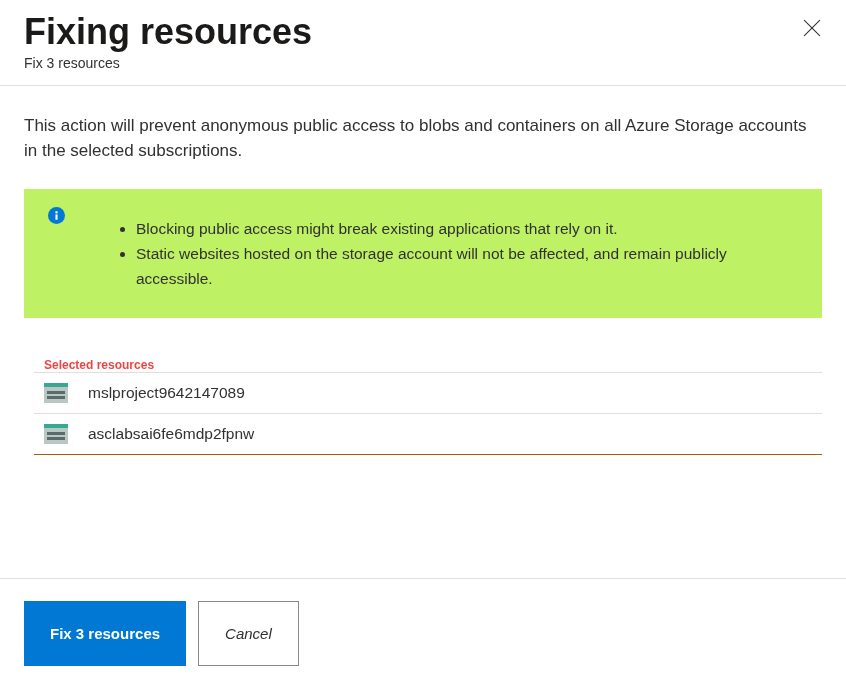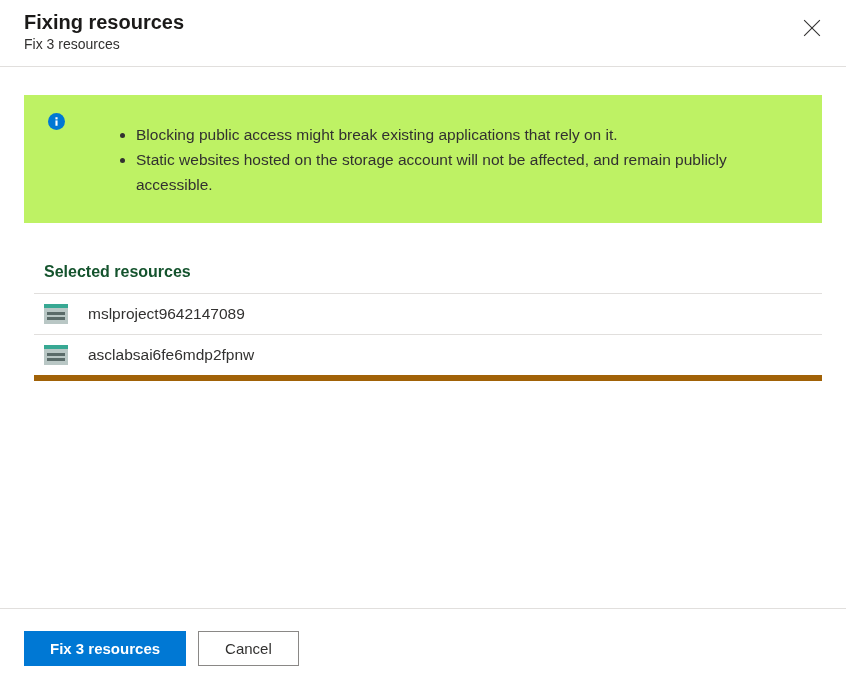--- a/index.html
+++ b/index.html
@@ -13,21 +13,21 @@
       width: 846px;
       height: 688px;
       position: relative;
       color: #323130;
     }
     .header {
       padding: 10px 24px 14px 24px;
       position: relative;
     }
     .title {
-      font-size: 20px;
+      font-size: 36px;
       font-weight: 600;
       color: #1b1a19;
       line-height: 1.2;
     }
     .subtitle {
       font-size: 14px;
       color: #323130;
       margin-top: 2px;
     }
     .close-btn {
@@ -80,38 +80,37 @@
     }
     .info-list li {
       font-size: 15.5px;
       color: #323130;
       line-height: 1.6;
       padding-right: 10px;
     }
     .info-list li + li {
     }
     .section-title {
-      font-size: 16px;
+      font-size: 12px;
       font-weight: 600;
-      color: #14532d;
-      margin-bottom: 12px;
+      color: #ef4444;
       padding-left: 20px;
     }
     .resource-list {
       padding-left: 10px;
     }
     .resource-row {
       display: flex;
       align-items: center;
       padding: 10px 0 10px 10px;
       border-top: 1px solid #e1dfdd;
       text-align: center;
     }
     .resource-row:last-child {
-      border-bottom: 6px solid #a16207;
+      border-bottom: 1px solid #a16207;
     }
     .storage-icon {
       width: 24px;
       height: 20px;
       margin-right: 20px;
       flex-shrink: 0;
     }
     .resource-name {
       font-size: 15.5px;
       color: #323130;
@@ -133,44 +132,46 @@
       padding: 8px 26px;
       font-size: 15px;
       font-weight: 600;
       cursor: pointer;
       font-family: inherit;
     }
     .btn-secondary {
       background: #ffffff;
       color: #323130;
       border: 1px solid #8a8886;
-      padding: 8px 26px;
+      padding: 23px 26px;
       font-size: 15px;
       font-weight: 400;
       cursor: pointer;
       font-family: inherit;
+      font-style: italic;
     }
   </style>
 </head>
 <body>
 
 <div class="header">
   <h1 class="title">Fixing resources</h1>
   <div class="subtitle">Fix 3 resources</div>
   <div class="close-btn">
     <svg viewBox="0 0 16 16" fill="none" stroke="#323130" stroke-width="1">
       <line x1="1" y1="1" x2="15" y2="15"></line>
       <line x1="15" y1="1" x2="1" y2="15"></line>
     </svg>
   </div>
 </div>
 
 <hr class="divider">
 
 <div class="content">
+  <p class="description">This action will prevent anonymous public access to blobs and containers on all Azure Storage accounts in the selected subscriptions.</p>
 
   <div class="info-box">
     <span class="info-icon">
       <svg viewBox="0 0 16 16">
         <circle cx="8" cy="8" r="8" fill="#0078d4"></circle>
         <rect x="7" y="7" width="2" height="5" fill="#ffffff"></rect>
         <rect x="7" y="4" width="2" height="2" fill="#ffffff"></rect>
       </svg>
     </span>
     <ul class="info-list">

